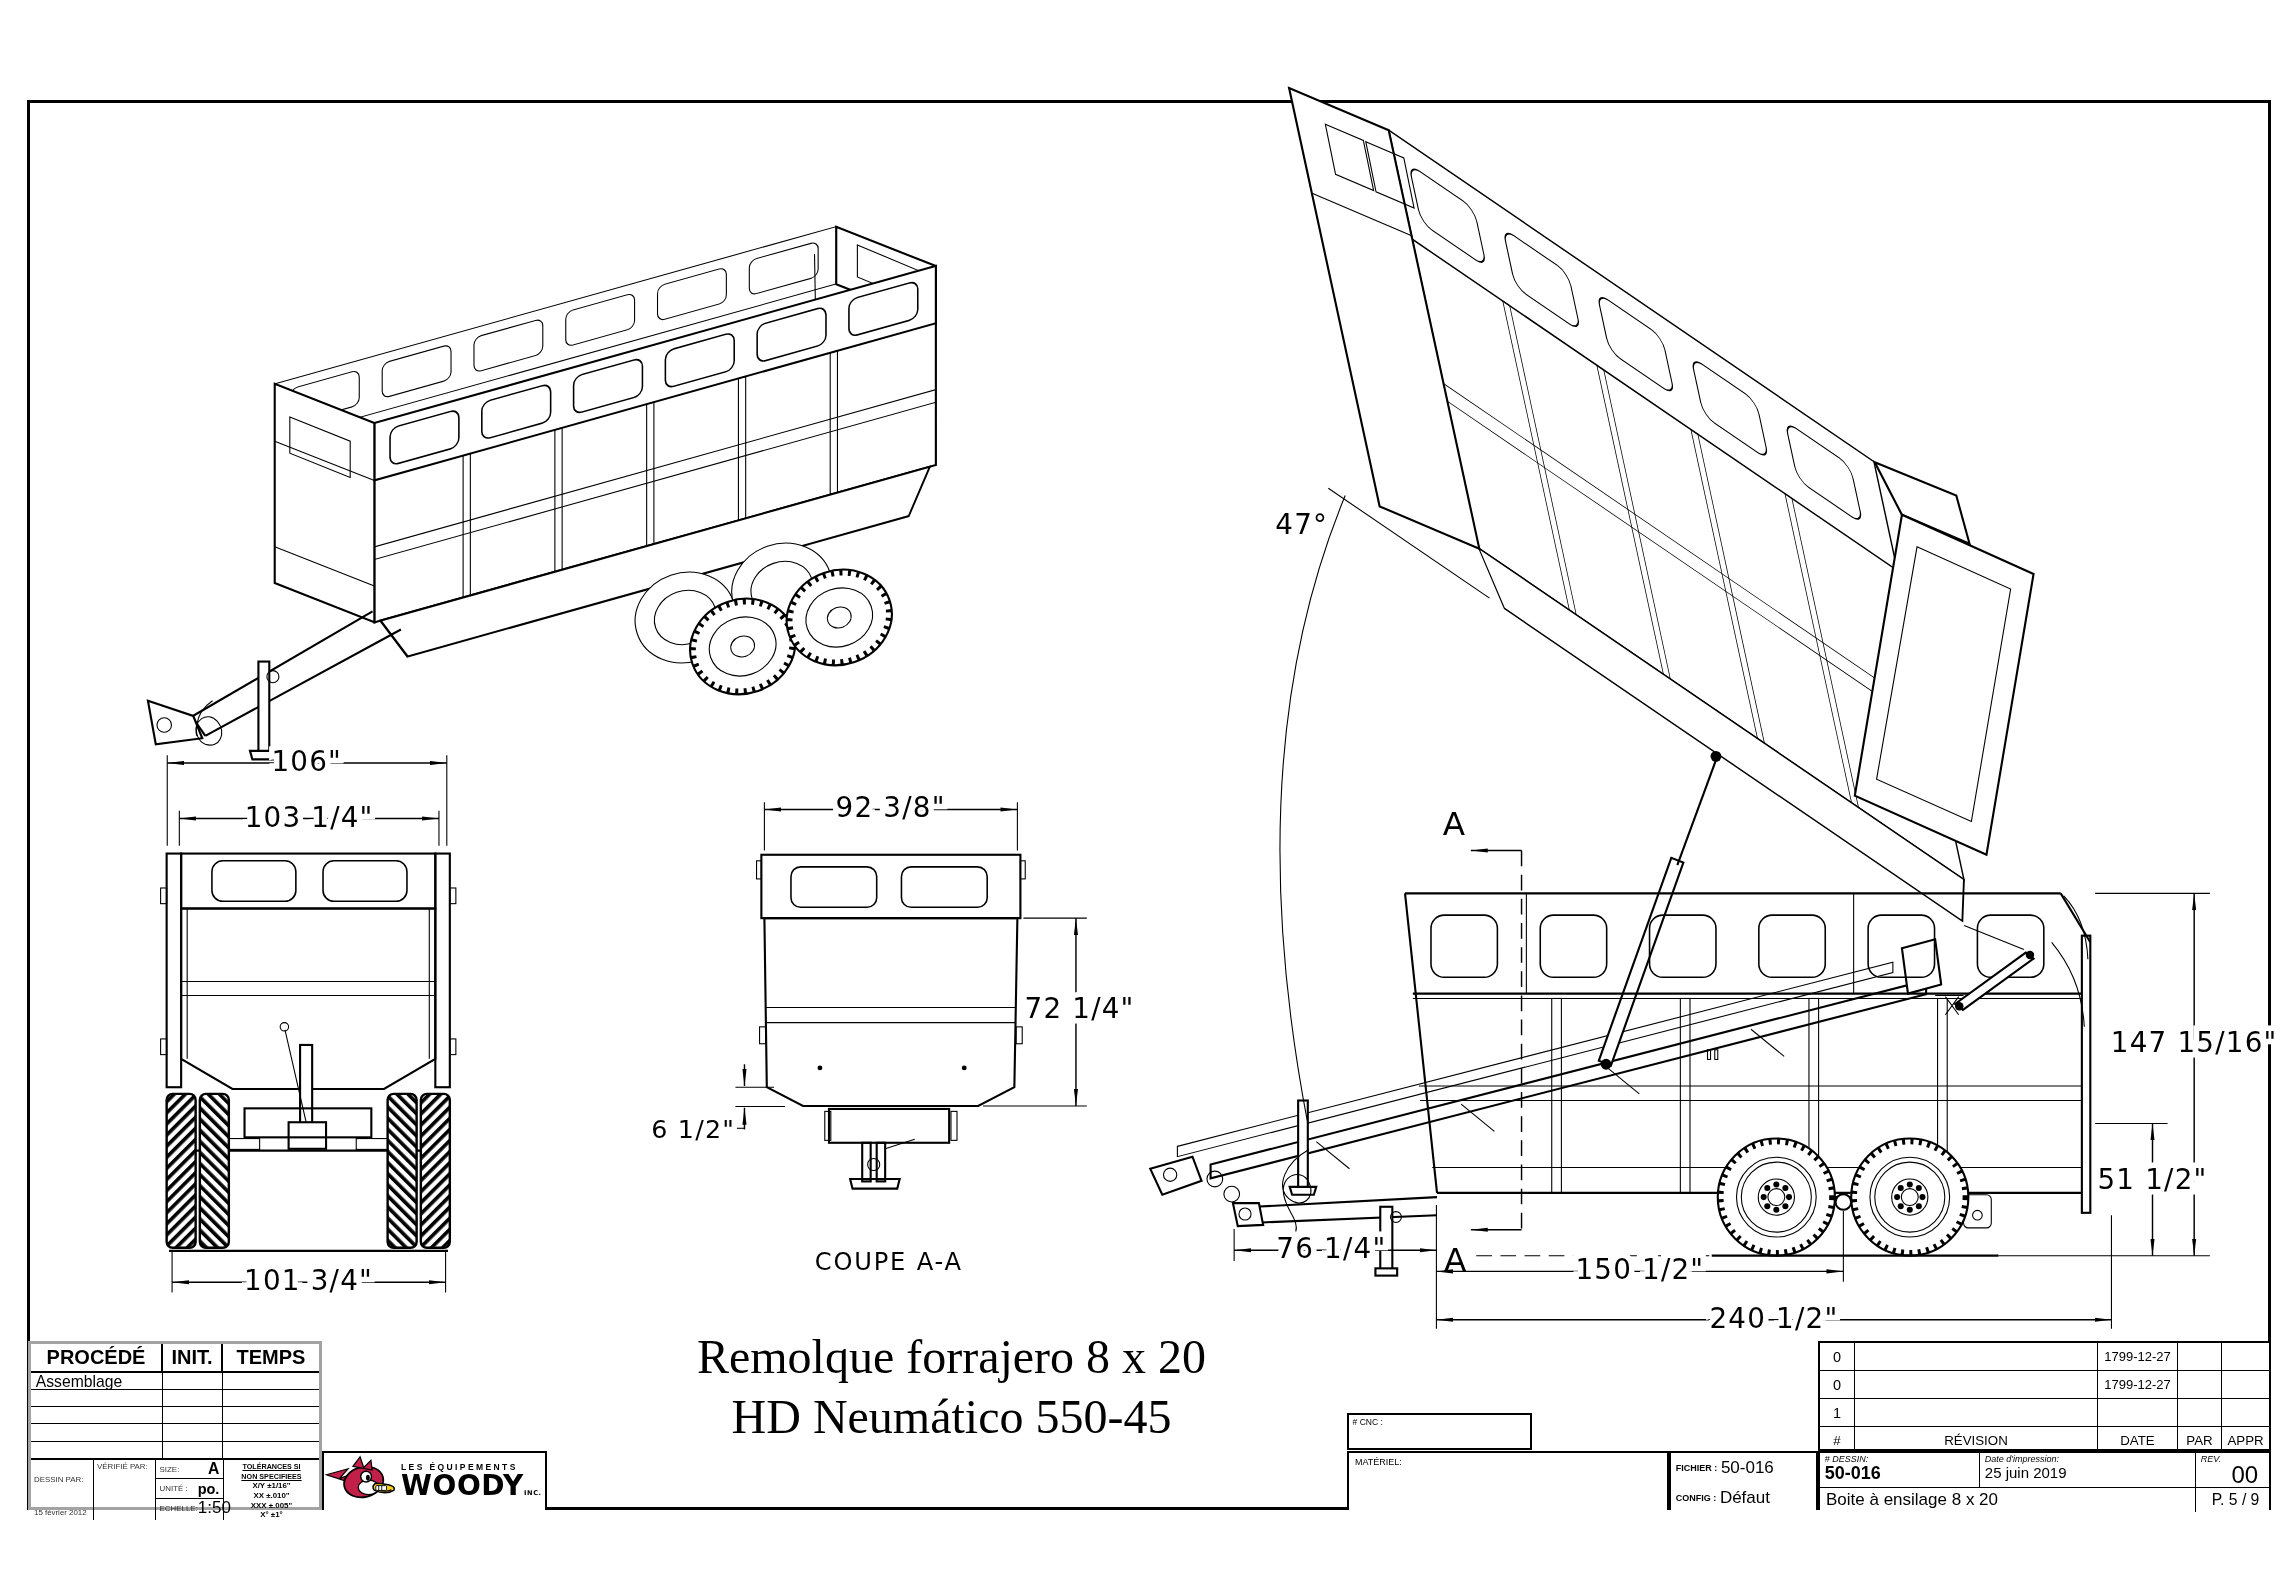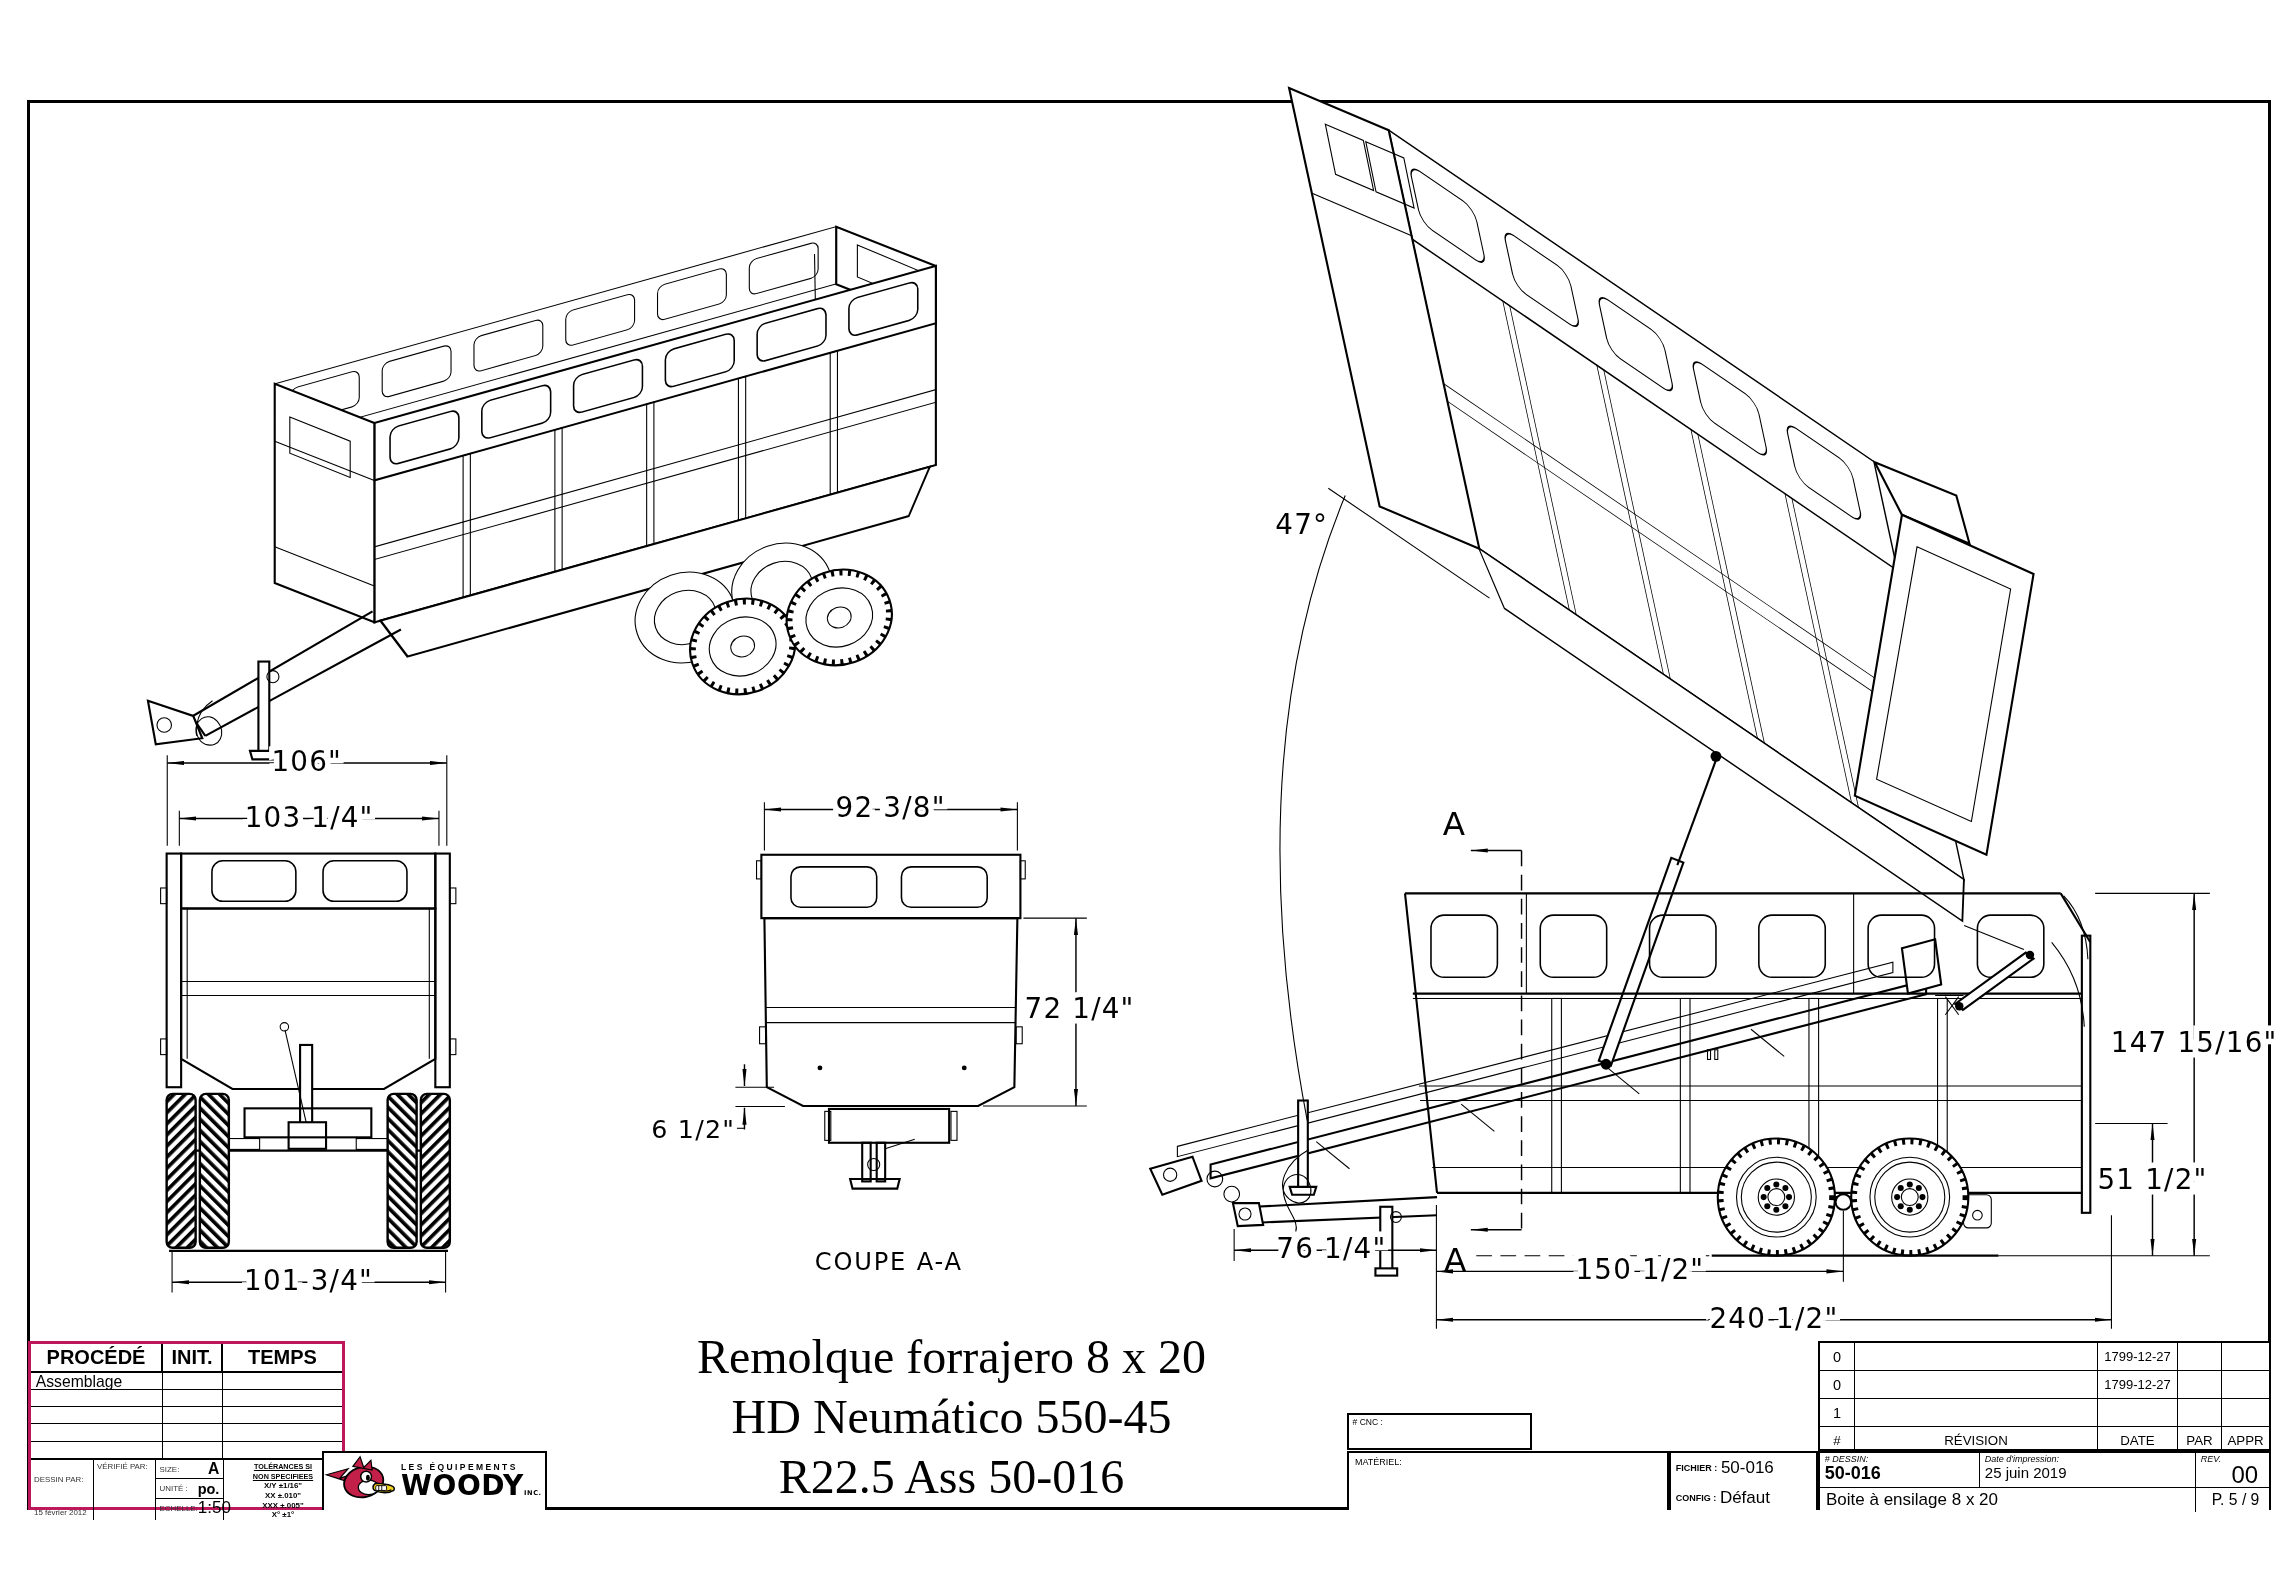--- a/index.html
+++ b/index.html
@@ -19,21 +19,21 @@
   .dtxt{font-family:"DejaVu Sans",sans-serif;font-size:46px;fill:#000;
         stroke:#fff;stroke-width:18px;paint-order:stroke;text-anchor:middle;
         dominant-baseline:middle;letter-spacing:2px;}
   .dtxt-s{font-size:42px;}
   .atxt{font-family:"DejaVu Sans",sans-serif;font-size:54px;fill:#000;text-anchor:middle;}
   .ltxt{font-family:"DejaVu Sans",sans-serif;font-size:40px;fill:#000;text-anchor:middle;letter-spacing:3px;}
   
   #main-title{position:absolute;left:574px;top:1327px;width:755px;text-align:center;
       font-family:"Liberation Serif",serif;font-size:48px;line-height:60px;color:#000;}
   
-  #proc{position:absolute;left:28px;top:1341px;width:317px;height:169px;border:3px solid #be185d;
+  #proc{position:absolute;left:28px;top:1341px;width:294px;height:169px;border:3px solid #a3a3a3;
         box-sizing:border-box;background:#fff;}
   #proc .hd{display:grid;grid-template-columns:132px 60px 1fr;height:26.6px;border-bottom:2.4px solid #000;}
   #proc .hd div{border-right:2.4px solid #000;display:flex;align-items:center;justify-content:center;
         font-weight:bold;font-size:20px;}
   #proc .hd div:last-child{border-right:none;}
   #proc .rw{display:grid;grid-template-columns:132px 60px 1fr;height:16.3px;border-bottom:1.8px solid #000;}
   #proc .rw div{border-right:1.8px solid #000;display:flex;align-items:center;padding-left:4.8px;
         font-size:15.7px;}
   #proc .rw div:last-child{border-right:none;}
   #proc .bt{display:grid;grid-template-columns:63px 62px 68px 1fr;height:58px;border-top:1.2px solid #000;}
@@ -448,21 +448,20 @@
 
       <line class="t" x1="3497" y1="2012" x2="3497" y2="2200"></line>
       <line class="d" x1="2379" y1="2185" x2="3497" y2="2185" marker-start="url(#ar)" marker-end="url(#ar)"></line>
       <text class="dtxt" x="2938" y="2185">240 1/2"</text>
     </g>
   </svg>
 
   <div id="main-title">
     <div>Remolque forrajero 8 x 20</div>
     <div>HD Neumático 550-45</div>
-    <div>R22.5 Ass 50-016</div>
   </div>
 
   <div id="proc">
     <div class="hd">
       <div>PROCÉDÉ</div>
       <div>INIT.</div>
       <div>TEMPS</div>
     </div>
     <div class="rw">
       <div>Assemblage</div>

